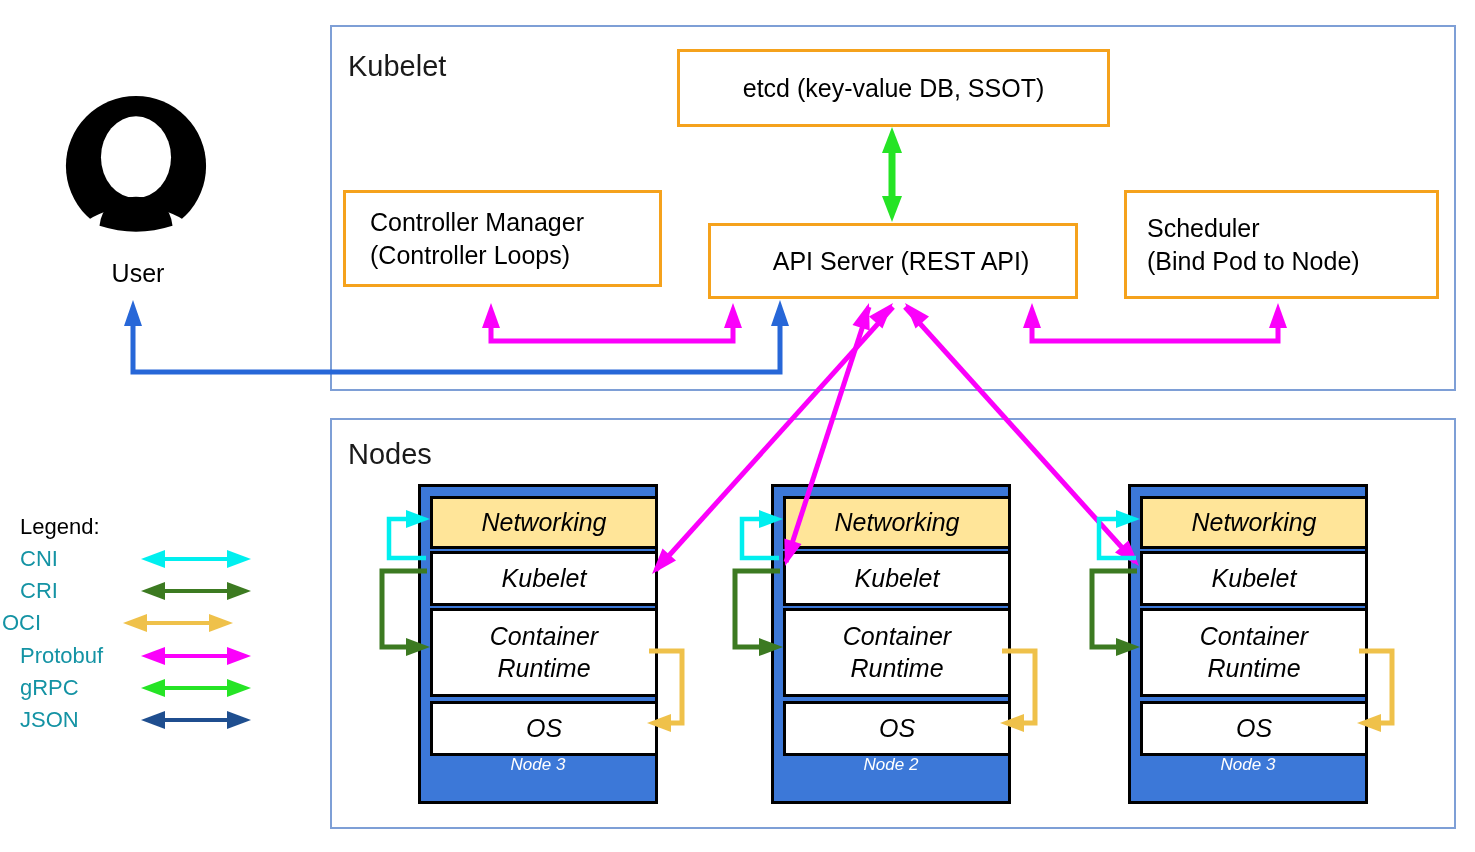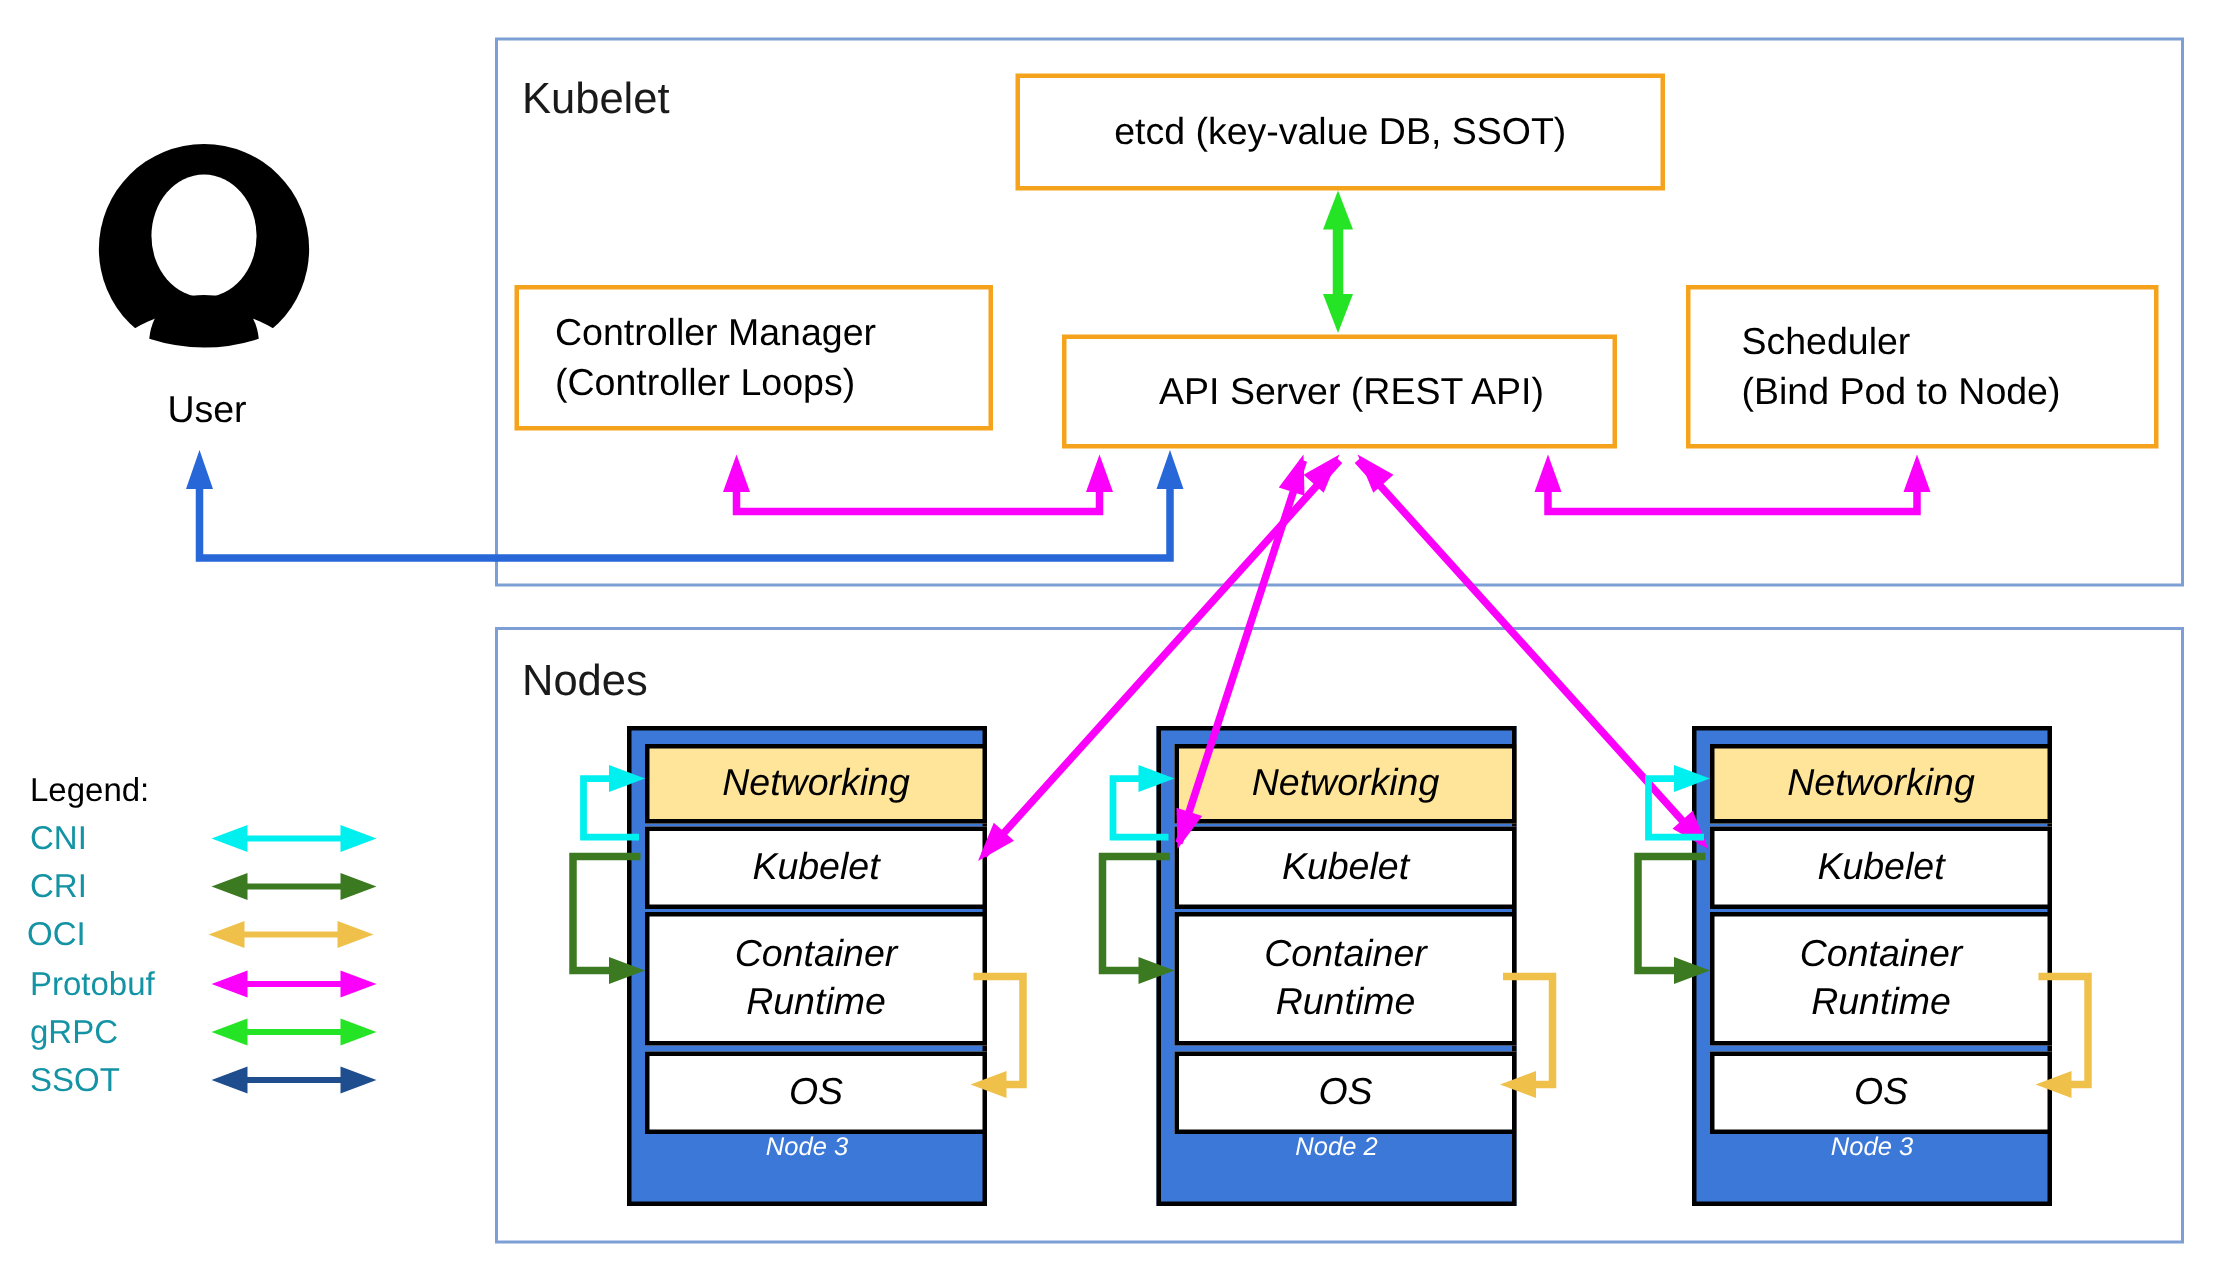--- a/index.html
+++ b/index.html
@@ -63,21 +63,21 @@
 <div class="abs frame" style="left:330px;top:25px;width:1126px;height:366px;"></div>
 <div class="abs frame-title" style="left:348px;top:50px;">Kubelet</div>
 
 <div class="abs obox center" style="left:677px;top:49px;width:433px;height:78px;">etcd (key-value DB, SSOT)</div>
 
 <div class="abs obox left" style="left:343px;top:190px;width:319px;height:97px;">Controller Manager
 (Controller Loops)</div>
 
 <div class="abs obox center" style="left:708px;top:223px;width:370px;height:76px;padding-left:16px;">API Server (REST API)</div>
 
-<div class="abs obox left" style="left:1124px;top:190px;width:315px;height:109px;padding-left:34px;">Scheduler
+<div class="abs obox left" style="left:1124px;top:190px;width:315px;height:109px;padding-left:20px;">Scheduler
 (Bind Pod to Node)</div>
 
 <div class="abs frame" style="left:330px;top:418px;width:1126px;height:411px;"></div>
 <div class="abs frame-title" style="left:348px;top:438px;">Nodes</div>
 
 <div class="abs node" style="left:418px;top:484px;width:240px;height:320px;">
   <div class="layer tan" style="top:9px;height:47px;">Networking</div>
   <div class="layer" style="top:64px;height:49px;">Kubelet</div>
   <div class="layer" style="top:121px;height:83px;">Container
 Runtime</div>
@@ -118,21 +118,21 @@
 <div class="abs legend-row" style="left:20px;top:577px;">
   <span class="legend-link">CRI</span>
   <svg class="leg-arrow" width="112" height="26">
     <g stroke="#3C7A21" fill="#3C7A21">
       <line x1="22" y1="13" x2="90" y2="13" stroke-width="4"></line>
       <polygon points="1,13 25,4 25,22"></polygon>
         <polygon points="111,13 87,4 87,22"></polygon>
     </g>
   </svg>
 </div>
-<div class="abs legend-row" style="left:18px;top:609px;">
+<div class="abs legend-row" style="left:2px;top:609px;">
   <span class="legend-link">OCI</span>
   <svg class="leg-arrow" width="112" height="26">
     <g stroke="#EFC14A" fill="#EFC14A">
       <line x1="22" y1="13" x2="90" y2="13" stroke-width="4"></line>
       <polygon points="1,13 25,4 25,22"></polygon>
         <polygon points="111,13 87,4 87,22"></polygon>
     </g>
   </svg>
 </div>
 <div class="abs legend-row" style="left:20px;top:642px;">
@@ -149,21 +149,21 @@
   <span class="legend-link">gRPC</span>
   <svg class="leg-arrow" width="112" height="26">
     <g stroke="#25E425" fill="#25E425">
       <line x1="22" y1="13" x2="90" y2="13" stroke-width="4"></line>
       <polygon points="1,13 25,4 25,22"></polygon>
         <polygon points="111,13 87,4 87,22"></polygon>
     </g>
   </svg>
 </div>
 <div class="abs legend-row" style="left:20px;top:706px;">
-  <span class="legend-link">SSOT</span>
+  <span class="legend-link">JSON</span>
   <svg class="leg-arrow" width="112" height="26">
     <g stroke="#1F4E8F" fill="#1F4E8F">
       <line x1="22" y1="13" x2="90" y2="13" stroke-width="4"></line>
       <polygon points="1,13 25,4 25,22"></polygon>
         <polygon points="111,13 87,4 87,22"></polygon>
     </g>
   </svg>
 </div>
 
 <svg id="arrows" width="1475" height="852">

